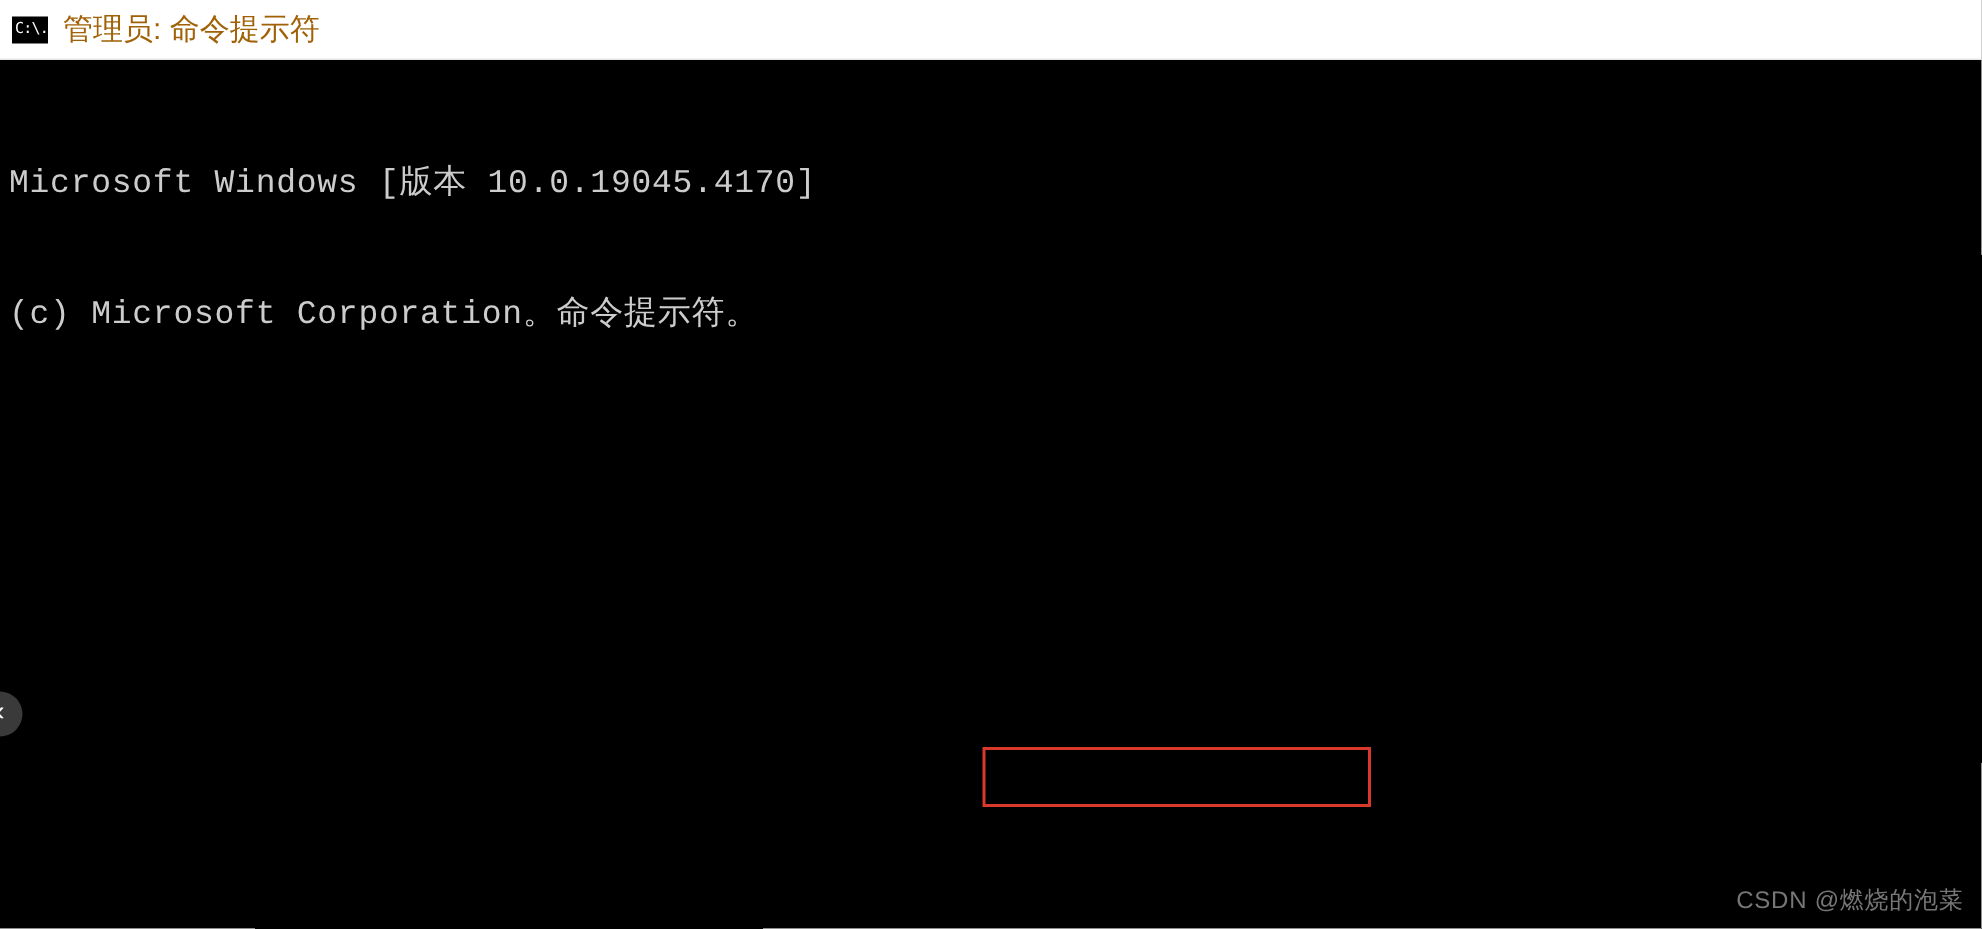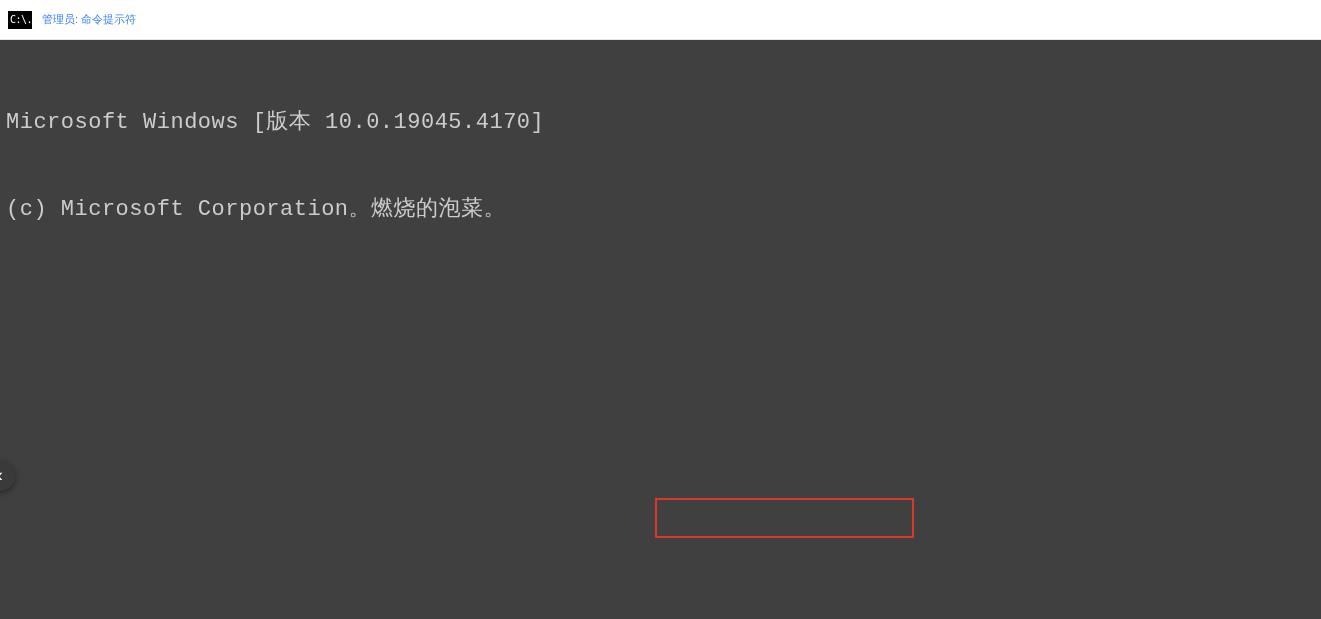--- a/index.html
+++ b/index.html
@@ -27,26 +27,26 @@
     color: #fff;
     font-size: 10px;
     line-height: 18px;
     text-align: left;
     padding-left: 2px;
     margin-right: 10px;
     font-family: "Consolas", monospace;
     letter-spacing: -0.5px;
   }
   .titlebar .title {
-    font-size: 11px;
-    color: #3b82f6;
+    font-size: 20px;
+    color: #a16207;
     font-family: "Microsoft YaHei", "SimSun", sans-serif;
   }
   .terminal {
-    background: #404040;
+    background: #000000;
     color: #cccccc;
     width: 1321px;
     height: 579px;
     box-sizing: border-box;
     padding: 10px 6px 6px 6px;
     font-size: 22px;
     line-height: 29px;
     letter-spacing: 0.5px;
     position: relative;
     white-space: pre;
@@ -87,35 +87,36 @@
 </head>
 <body>
 
 <div class="titlebar">
   <div class="icon">C:\.</div>
   <div class="title">管理员: 命令提示符</div>
 </div>
 
 <div class="terminal">
   <div class="line">Microsoft Windows [版本 10.0.19045.4170]</div>
-  <div class="line">(c) Microsoft Corporation。燃烧的泡菜。</div>
+  <div class="line">(c) Microsoft Corporation。命令提示符。</div>
   <div class="line"></div>
   <div class="line"></div>
   <div class="line"></div>
   
   
   <div class="line"></div>
   
   <div class="line"></div>
   
   
   <div class="line"></div>
   
   
   
 
+  <div class="watermark">CSDN @燃烧的泡菜</div>
 </div>
 
 <div class="highlight-box" style="left: 655px; top: 498px; width: 255px; height: 36px;"></div>
 
 <div class="back-circle">
   <span>‹</span>
 </div>
 
 </body></html>

